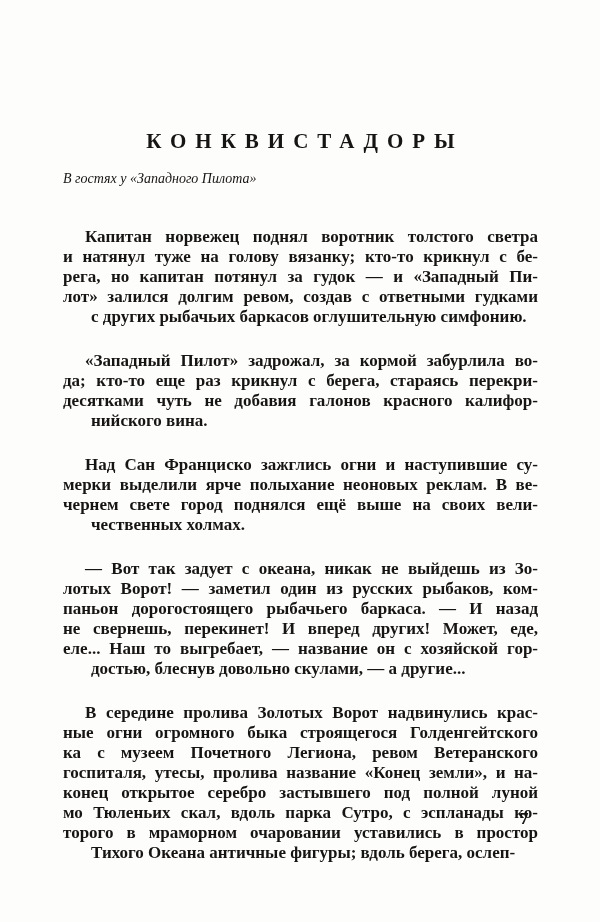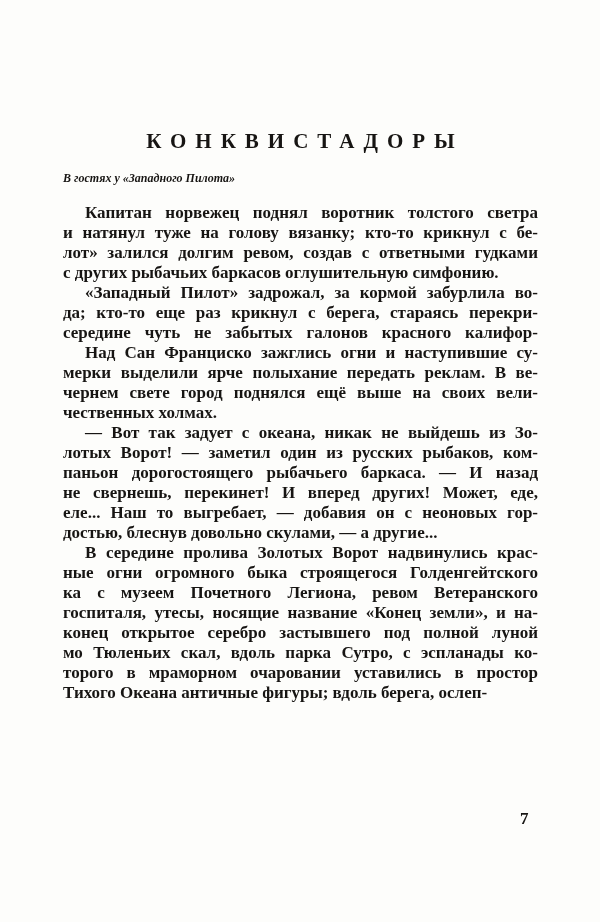--- a/index.html
+++ b/index.html
@@ -30,92 +30,96 @@
     font-weight: bold;
     letter-spacing: 9px;
     padding-left: 9px;
     box-sizing: border-box;
     white-space: nowrap;
   }
   .section-subtitle {
     position: absolute;
     top: 171px;
     left: 63px;
-    font-size: 12px;
+    font-size: 14px;
     font-style: italic;
-    font-weight: bold;
+    font-weight: normal;
     white-space: nowrap;
   }
   .text-block {
     position: absolute;
     top: 203px;
     left: 63px;
     width: 475px;
     font-size: 17px;
     line-height: 20px;
     font-weight: bold;
   }
   .paragraph {
     margin: 0;
   }
   .line {
     text-align: justify;
     text-align-last: justify;
   }
   .line.indent {
     text-indent: 22px;
+    margin-top: 24px;
   }
   .line.last {
     text-align-last: left;
+    margin-left: 28px;
   }
   .page-number {
     position: absolute;
     top: 809px;
     left: 520px;
     font-size: 17px;
     font-weight: bold;
   }
 </style>
 </head>
 <body style="background: rgb(253, 253, 251); color: rgb(23, 21, 19);">
 
 <div class="page">
   <h1 class="chapter-title">КОНКВИСТАДОРЫ</h1>
   <div class="section-subtitle">В гостях у «Западного Пилота»</div>
   <div class="text-block">
       <div class="paragraph">
         <div class="line indent">Капитан норвежец поднял воротник толстого светра</div>
         <div class="line">и натянул туже на голову вязанку; кто-то крикнул с бе-</div>
+        <div class="line">рега, но капитан потянул за гудок — и «Западный Пи-</div>
         <div class="line">лот» залился долгим ревом, создав с ответными гудками</div>
         <div class="line last">с других рыбачьих баркасов оглушительную симфонию.</div>
       </div>
       <div class="paragraph">
         <div class="line indent">«Западный Пилот» задрожал, за кормой забурлила во-</div>
         <div class="line">да; кто-то еще раз крикнул с берега, стараясь перекри-</div>
-        <div class="line">середине чуть не забытых галонов красного калифор-</div>
+        <div class="line">десятками чуть не добавия галонов красного калифор-</div>
+        <div class="line last">нийского вина.</div>
       </div>
       <div class="paragraph">
         <div class="line indent">Над Сан Франциско зажглись огни и наступившие су-</div>
-        <div class="line">мерки выделили ярче полыхание передать реклам. В ве-</div>
+        <div class="line">мерки выделили ярче полыхание неоновых реклам. В ве-</div>
         <div class="line">чернем свете город поднялся ещё выше на своих вели-</div>
         <div class="line last">чественных холмах.</div>
       </div>
       <div class="paragraph">
         <div class="line indent">— Вот так задует с океана, никак не выйдешь из Зо-</div>
         <div class="line">лотых Ворот! — заметил один из русских рыбаков, ком-</div>
         <div class="line">паньон дорогостоящего рыбачьего баркаса. — И назад</div>
         <div class="line">не свернешь, перекинет! И вперед других! Может, еде,</div>
-        <div class="line">еле... Наш то выгребает, — добавия он с неоновых гор-</div>
+        <div class="line">еле... Наш то выгребает, — название он с хозяйской гор-</div>
         <div class="line last">достью, блеснув довольно скулами, — а другие...</div>
       </div>
       <div class="paragraph">
         <div class="line indent">В середине пролива Золотых Ворот надвинулись крас-</div>
         <div class="line">ные огни огромного быка строящегося Голденгейтского</div>
         <div class="line">ка с музеем Почетного Легиона, ревом Ветеранского</div>
-        <div class="line">госпиталя, утесы, носящие название «Конец земли», и на-</div>
+        <div class="line">госпиталя, утесы, пролива название «Конец земли», и на-</div>
         <div class="line">конец открытое серебро застывшего под полной луной</div>
         <div class="line">мо Тюленьих скал, вдоль парка Сутро, с эспланады ко-</div>
         <div class="line">торого в мраморном очаровании уставились в простор</div>
         <div class="line last">Тихого Океана античные фигуры; вдоль берега, ослеп-</div>
       </div>
     </div>
   <div class="page-number">7</div>
 </div>
 
 </body></html>

